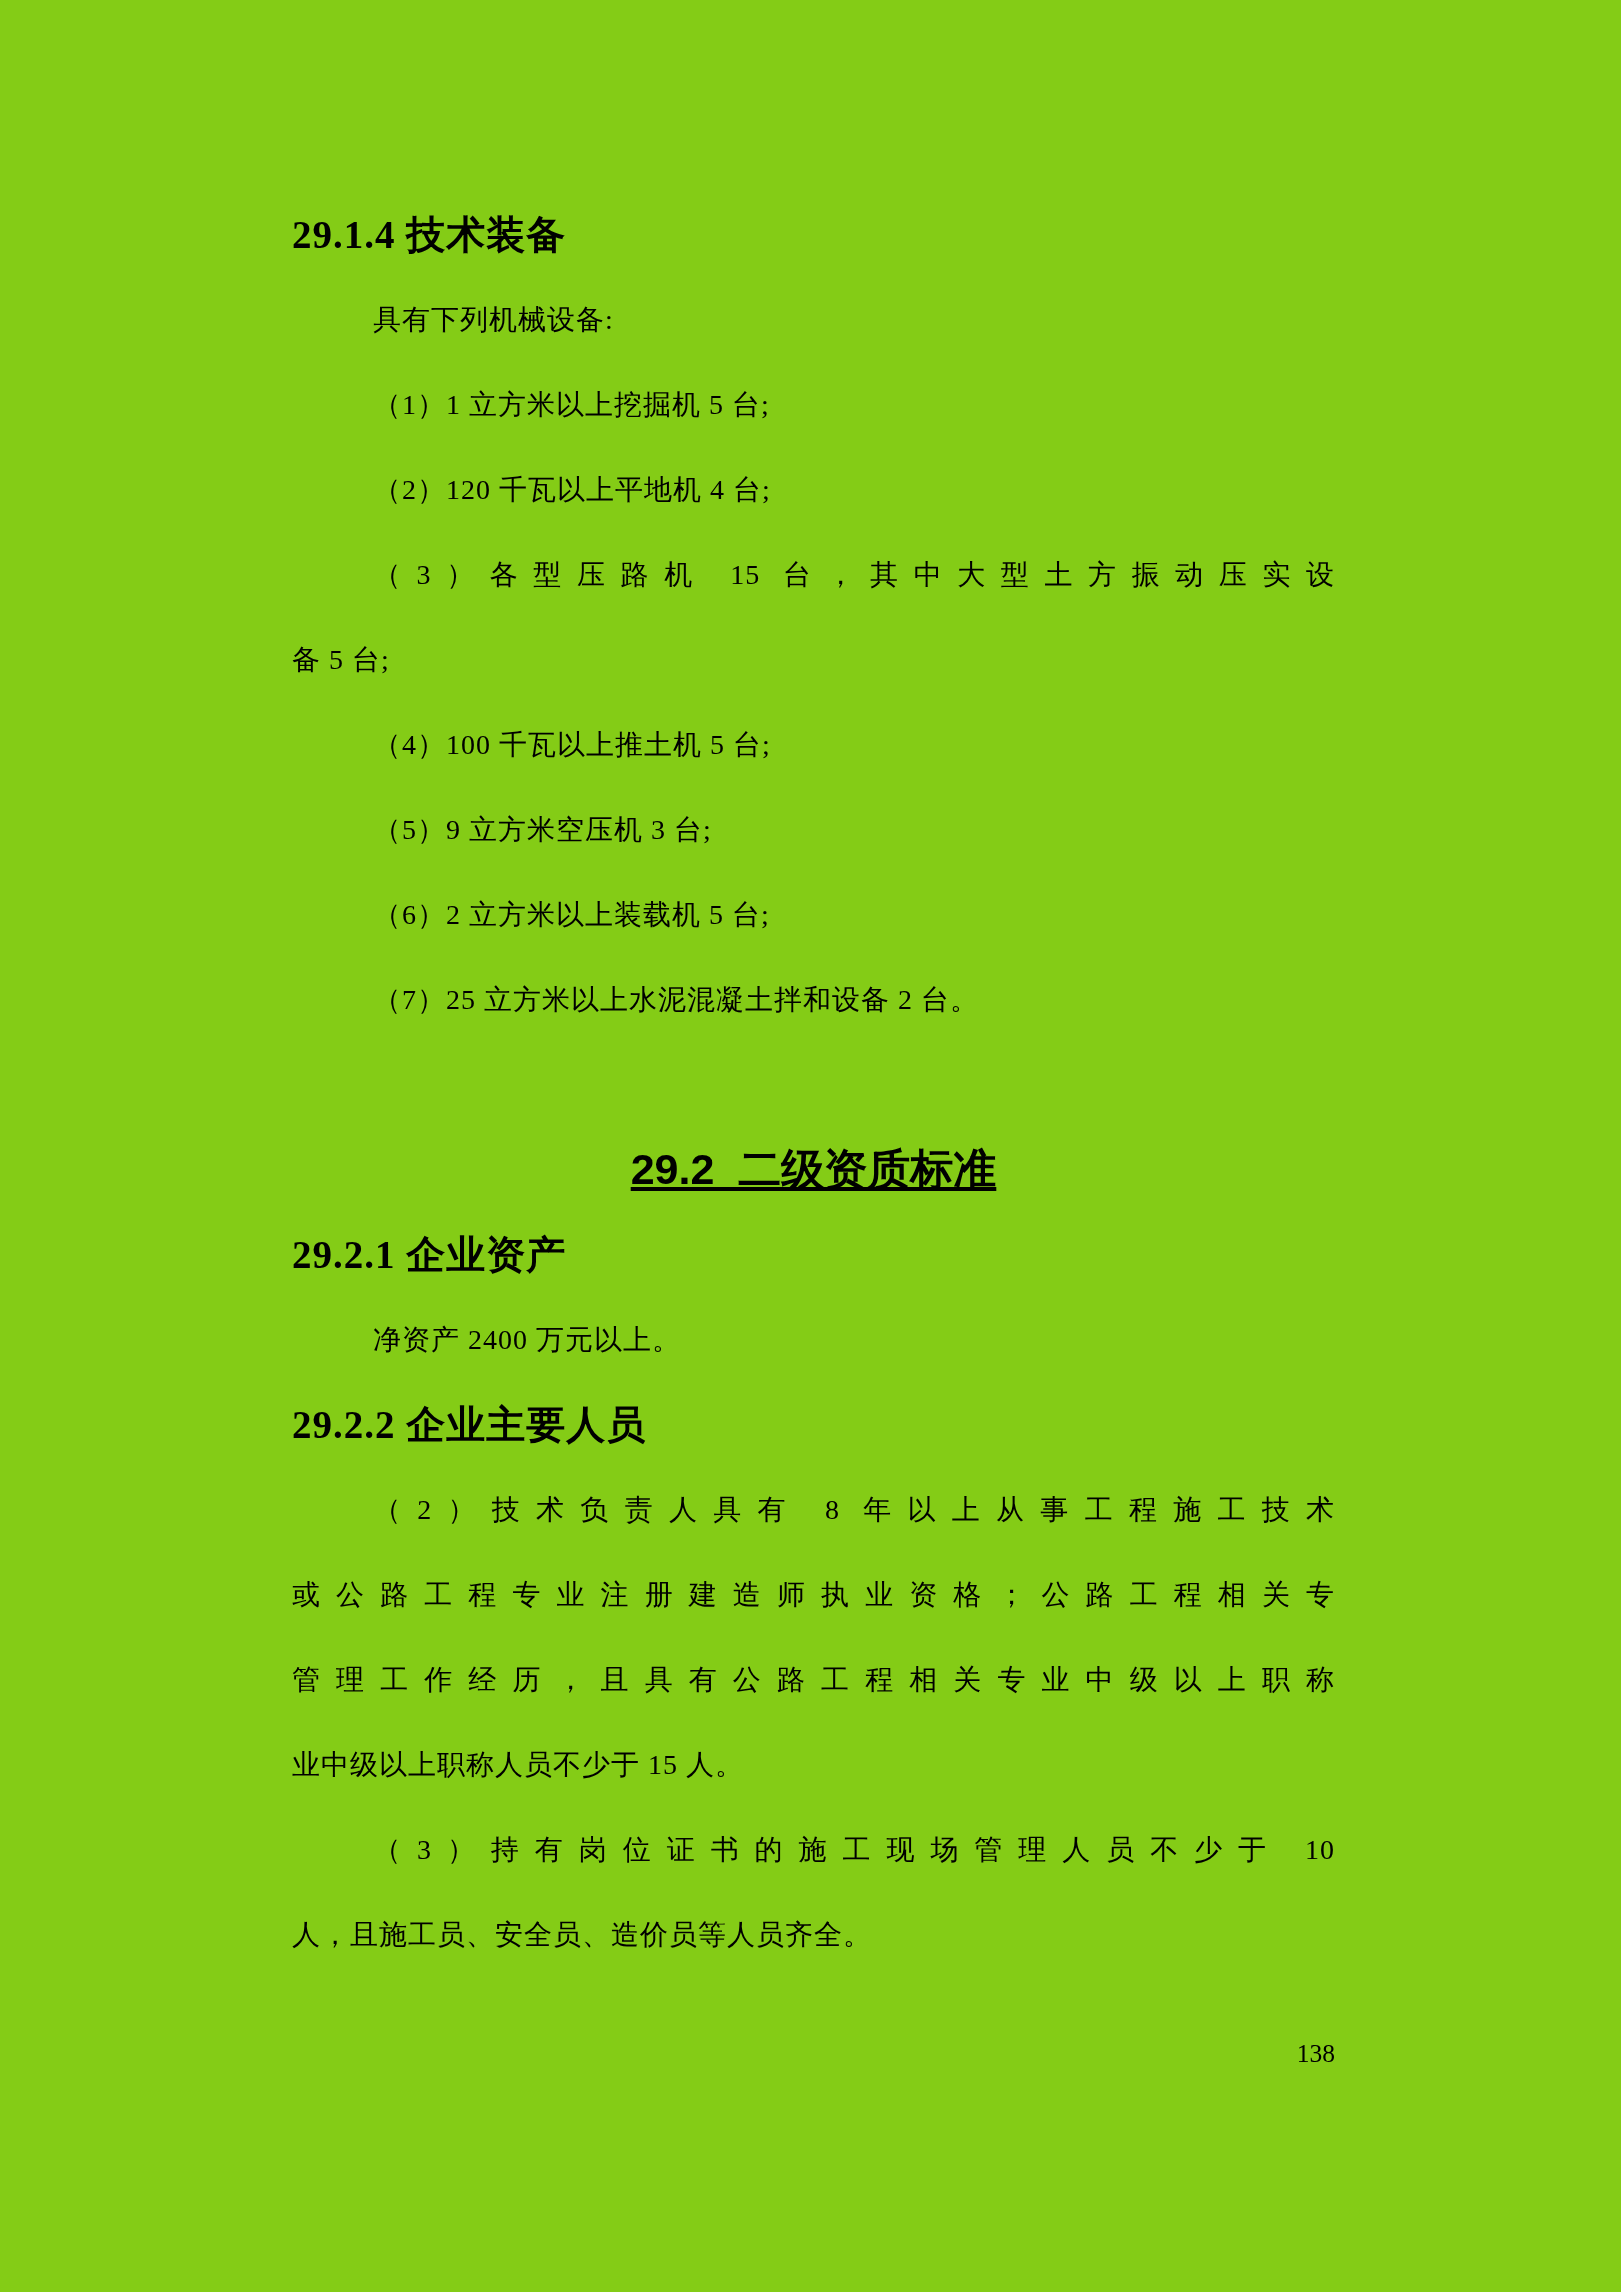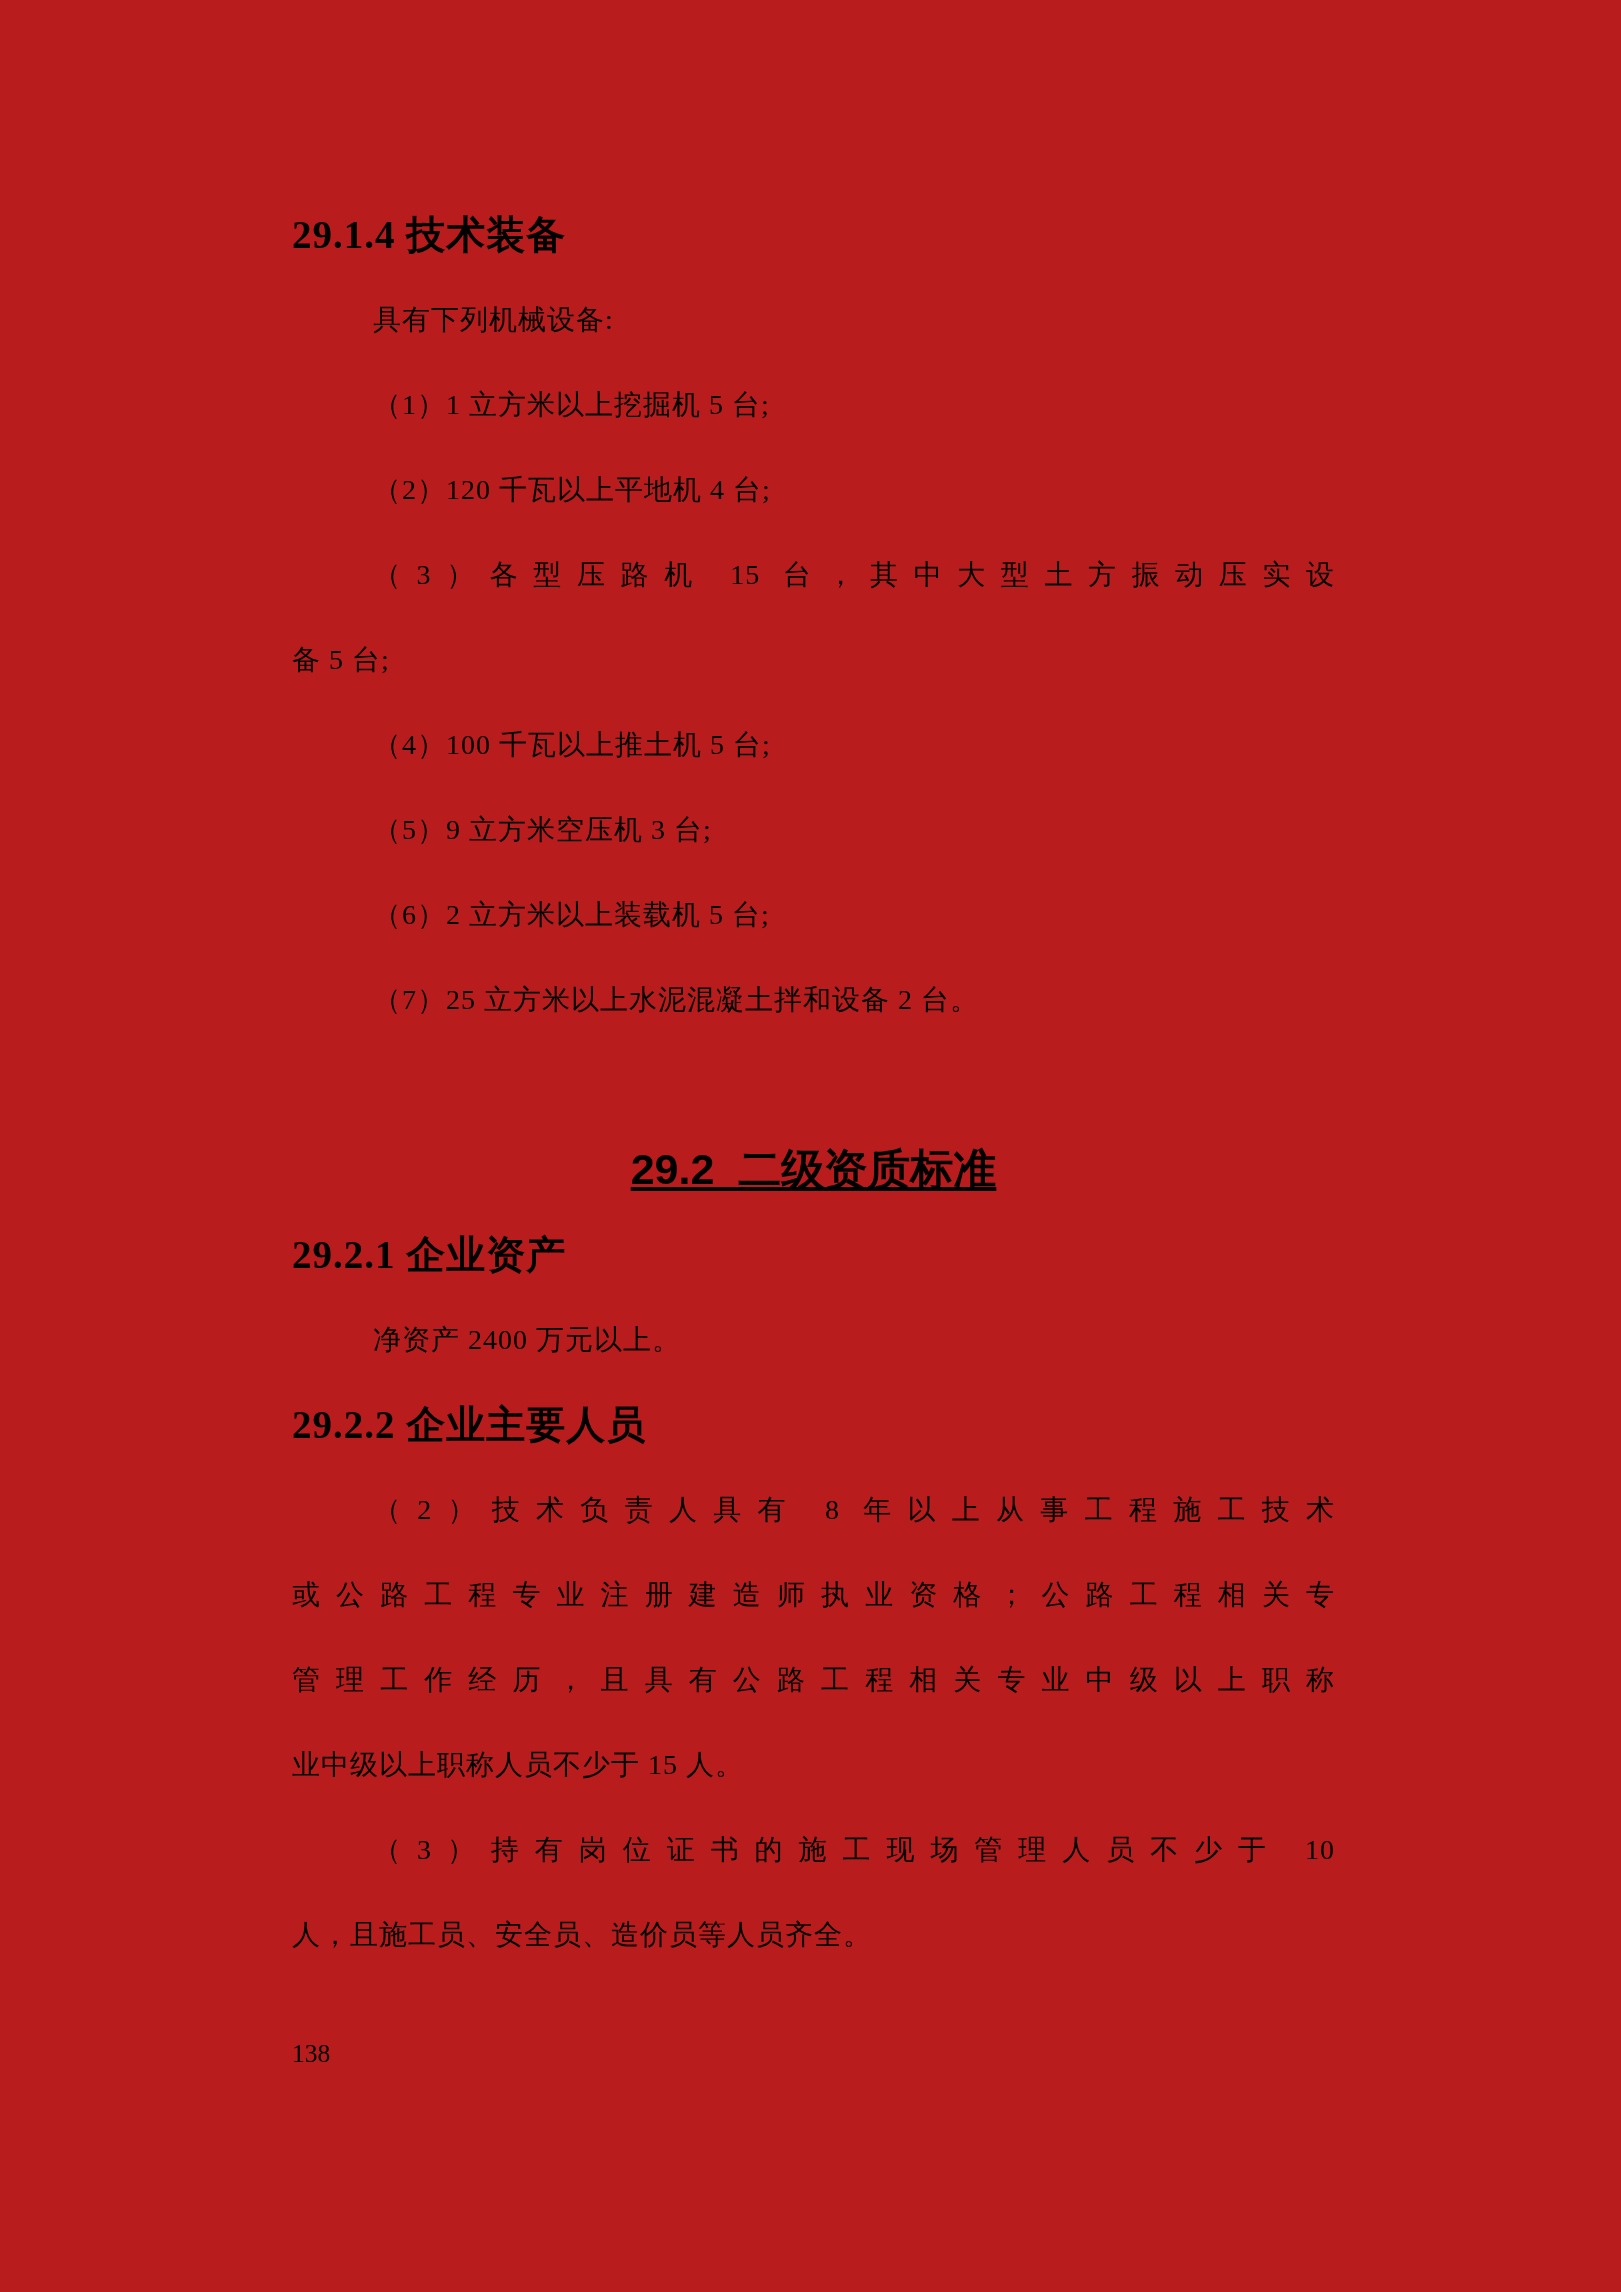--- a/index.html
+++ b/index.html
@@ -4,21 +4,21 @@
 <style>
   html, body {
     margin: 0;
     padding: 0;
     background: #ffffff;
   }
   .page {
     position: relative;
     width: 1621px;
     height: 2293px;
-    background: #b91c1c;
+    background: #84cc16;
     box-sizing: border-box;
     padding: 192px 286px 0 292px;
     overflow: hidden;
     color: #000000;
     font-family: "Liberation Serif", "DejaVu Serif", serif;
   }
   .line {
     font-size: 28px;
     line-height: 85px;
     letter-spacing: 1px;
@@ -43,21 +43,21 @@
     margin-top: 85px;
     text-align: center;
     white-space: pre-wrap;
     font-family: "Liberation Sans", "DejaVu Sans", sans-serif;
     text-decoration: underline;
   }
   .footer {
     margin-top: 47px;
     font-size: 25.5px;
     line-height: 59px;
-    text-align: left;
+    text-align: right;
   }
 </style>
 </head>
 <body>
 
 <div class="page">
 
   <div class="h3">29.1.4 技术装备</div>
 
   <div class="line indent">具有下列机械设备:</div>

